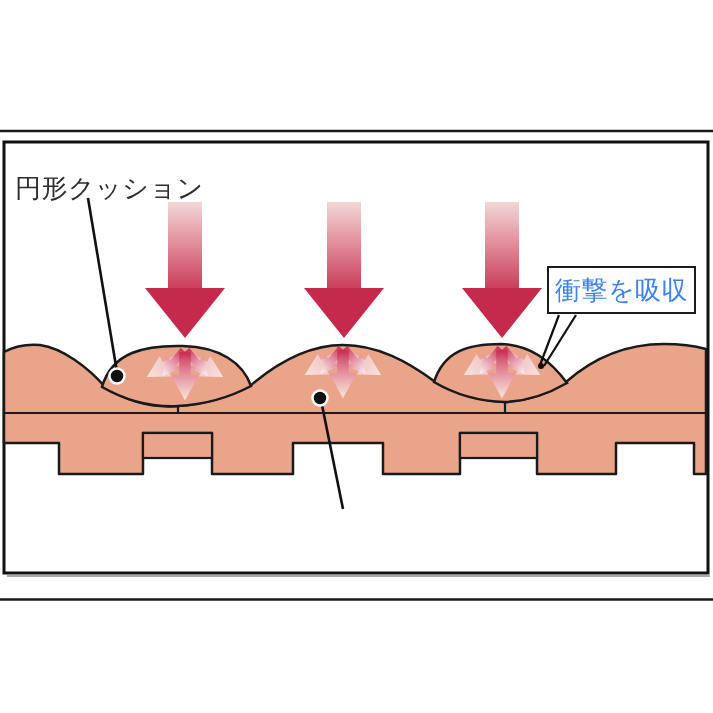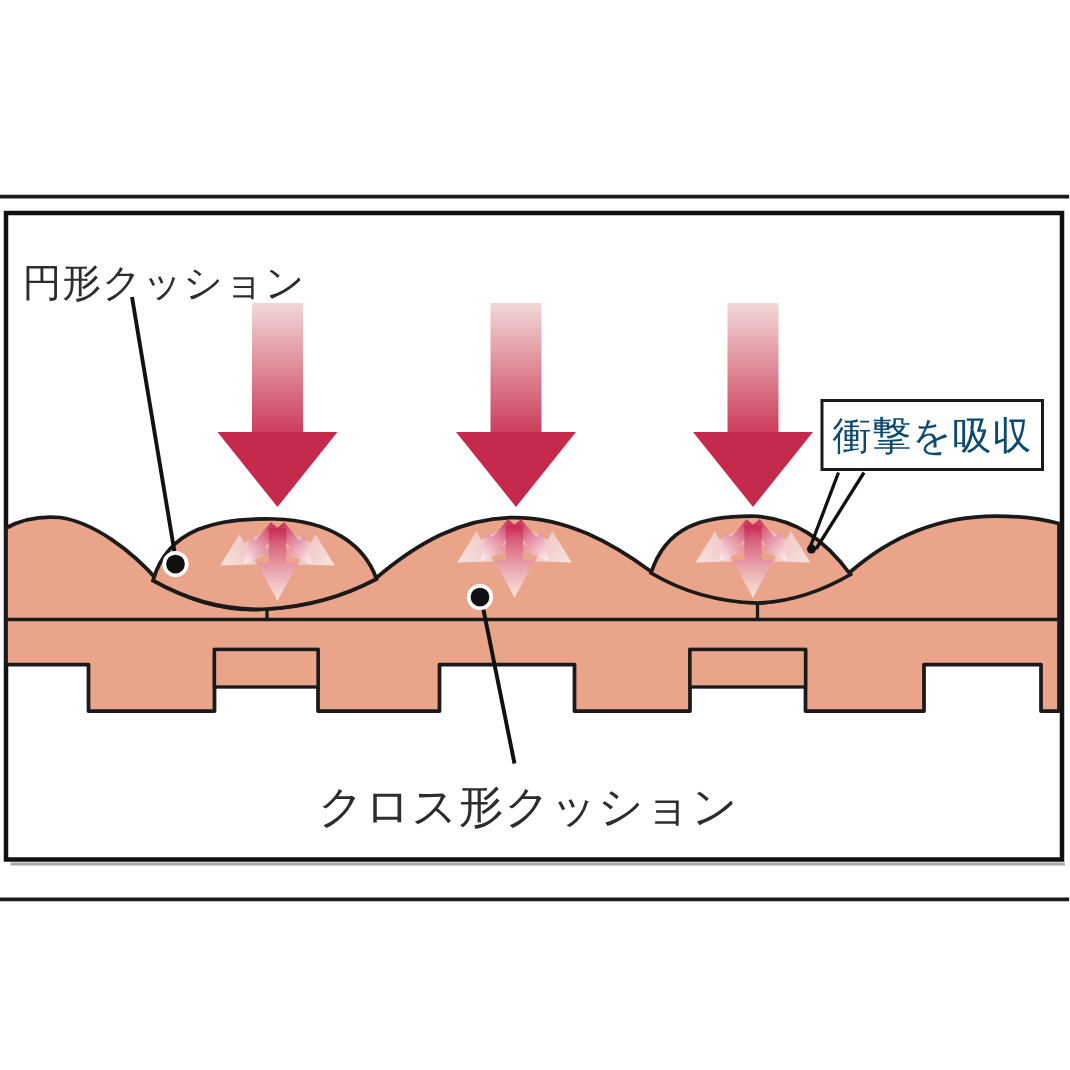--- a/index.html
+++ b/index.html
@@ -12,21 +12,21 @@
     position:absolute;color:#2d2d2d;white-space:nowrap;
     font-family:"Liberation Sans","DejaVu Sans",sans-serif;
   }
   #label-round{left:15px;top:153px;font-size:26px;letter-spacing:0.5px;margin-top:18px;}
   #label-section{left:15px;top:518px;font-size:31px;letter-spacing:1px;}
   #label-cross{left:212px;top:518px;font-size:30px;letter-spacing:0.5px;}
   #callout-box{
     position:absolute;left:547px;top:266px;width:149px;height:48px;
     border:2.5px solid #1b1b1b;background:#ffffff;box-sizing:border-box;
     display:flex;align-items:center;justify-content:center;
-    font-size:26px;letter-spacing:0.5px;color:#0c4a6e;
+    font-size:26px;letter-spacing:0.5px;color:#3b82f6;
   }
 </style>
 </head>
 <body>
 
 <div id="stage">
 
   <svg width="713" height="713" viewBox="0 0 713 713" xmlns="http://www.w3.org/2000/svg" xmlns:xlink="http://www.w3.org/1999/xlink">
     <defs>
       <linearGradient id="redShaft" x1="0" y1="0" x2="0" y2="1">
@@ -122,15 +122,14 @@
     </g>
   </svg>
 
   <div class="lbl" id="label-round">円形クッション</div>
 
   <div id="callout-box">
     <span>衝撃を吸収</span>
   </div>
 
 
-  <div class="lbl" id="label-cross">クロス形クッション</div>
 
 </div>
 
 </body></html>

